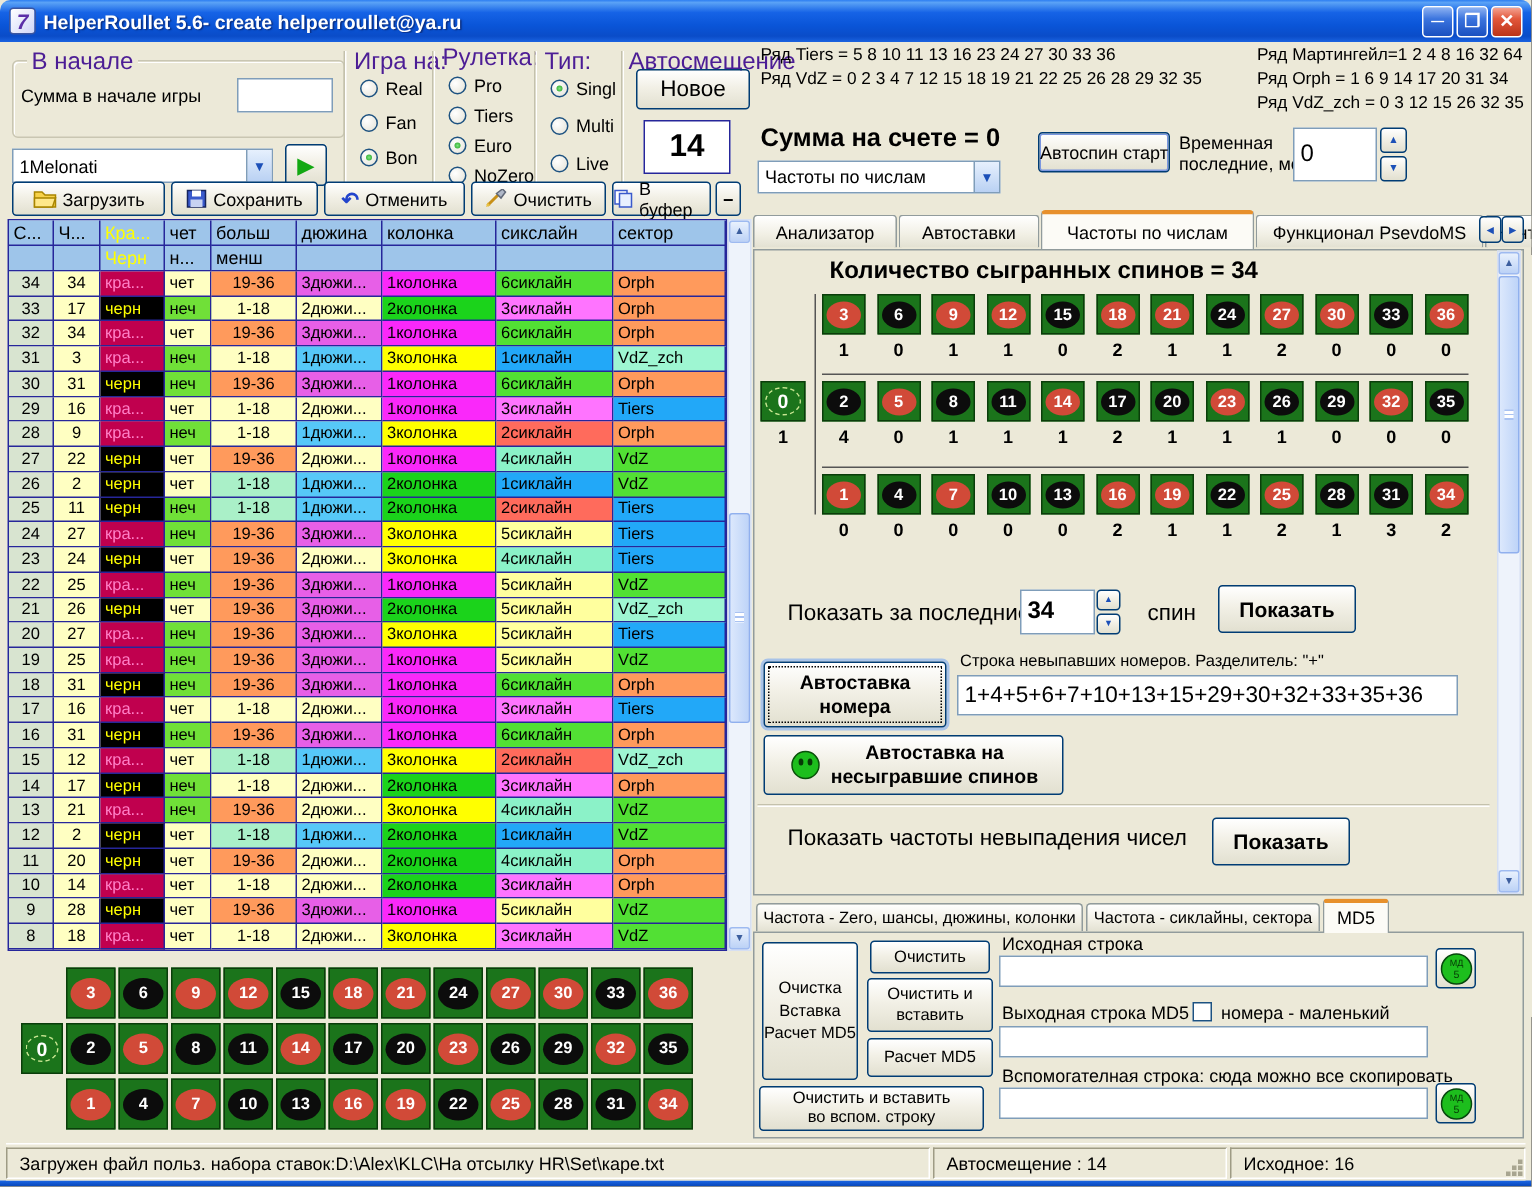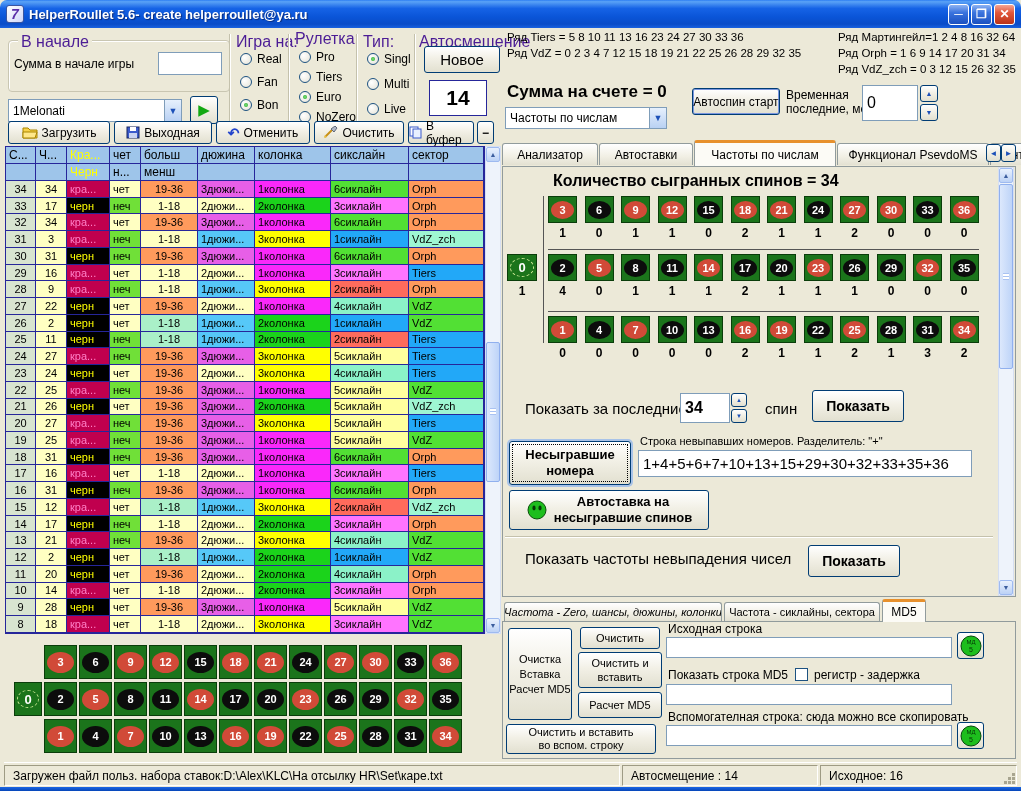--- a/index.html
+++ b/index.html
@@ -177,21 +177,21 @@
         <path d="M1 6h14l-2 6H1z" fill="#FFE88A" stroke="#A98500"></path>
       </svg>
     <span>Загрузить</span>
   </div>
   <div class="btn toolbtn" style="left:114px;top:121px;width:98px;height:23px;">
     <svg class="icon-svg" width="14" height="13">
         <rect x="1" y="1" width="12" height="11" fill="#3A5ACC" stroke="#16245E"></rect>
         <rect x="4" y="1" width="6" height="4" fill="#fff"></rect>
         <rect x="3" y="7" width="8" height="5" fill="#C8D2F2"></rect>
       </svg>
-    <span>Выходная</span>
+    <span>Сохранить</span>
   </div>
   <div class="btn toolbtn" style="left:216px;top:121px;width:94px;height:23px;">
     <span style="color:#2244CC;font-weight:bold;font-size:14px;line-height:10px;">↶</span>
     <span>Отменить</span>
   </div>
   <div class="btn toolbtn" style="left:314px;top:121px;width:90px;height:23px;">
     <svg class="icon-svg" width="15" height="13">
         <path d="M2 11 L9 4" stroke="#C89018" stroke-width="2"></path>
         <path d="M8 3 l3 3 l3-4 l-2-2 z" fill="#B0B8C8" stroke="#606878"></path>
         <path d="M1 12 l3-1 -2-2 z" fill="#E8C040"></path>
@@ -844,21 +844,21 @@
     </div>
 
   <span style="position:absolute;left:525px;top:400px;font-size:15px;">Показать за последние</span>
   <div class="input" style="left:680px;top:393px;width:50px;height:30px;font-weight:bold;font-size:16px;">34</div>
   <div class="btn" style="left:731px;top:393px;width:16px;height:14px;font-size:6px;color:#1C50B8;">▲</div>
   <div class="btn" style="left:731px;top:409px;width:16px;height:14px;font-size:6px;color:#1C50B8;">▼</div>
   <span style="position:absolute;left:765px;top:400px;font-size:15px;">спин</span>
   <div class="btn" style="left:812px;top:390px;width:92px;height:32px;font-weight:bold;font-size:14px;">Показать</div>
 
   <div class="btn focus-btn" style="left:509px;top:441px;width:122px;height:44px;flex-direction:column;font-weight:bold;font-size:13px;line-height:16px;">
-    <span>Несыгравшие</span>
+    <span>Автоставка</span>
       <span>номера</span>
   </div>
   <span class="small" style="position:absolute;left:640px;top:435px;">Строка невыпавших номеров. Разделитель: "+"</span>
   <div class="input" style="left:638px;top:450px;width:334px;height:27px;font-size:15px;">1+4+5+6+7+10+13+15+29+30+32+33+35+36</div>
 
   <div class="btn" style="left:509px;top:490px;width:200px;height:40px;font-weight:bold;font-size:13px;line-height:16px;">
     <svg class="icon-svg" style="margin-right:6px;" width="22" height="22">
         <circle cx="11" cy="11" r="9" fill="#1DBE1D" stroke="#0A500A"></circle>
         <ellipse cx="8" cy="9" rx="1.6" ry="2.4" fill="#063906"></ellipse>
         <ellipse cx="14" cy="9" rx="1.6" ry="2.4" fill="#063906"></ellipse>
@@ -870,21 +870,21 @@
   <span style="position:absolute;left:525px;top:550px;font-size:15px;">Показать частоты невыпадения чисел</span>
   <div class="btn" style="left:808px;top:545px;width:92px;height:32px;font-weight:bold;font-size:14px;">Показать</div>
 
   <div class="sb" style="left:998px;top:167px;height:429px;">
     <div class="arrow" style="top:0;">▲</div>
     <div class="thumb" style="top:16px;height:185px;"></div>
     <div class="arrow" style="bottom:0;">▼</div>
   </div>
 
   <div style="position:absolute;left:502px;top:599px;width:515px;height:23px;">
-    <div class="tab small" style="left:2px;width:218px;height:19px;font-style:italic;">Частота - Zero, шансы, дюжины, колонки</div>
+    <div class="tab small" style="left:2px;width:218px;height:19px;">Частота - Zero, шансы, дюжины, колонки</div>
     <div class="tab small" style="left:222px;width:156px;height:19px;">Частота - сиклайны, сектора</div>
     <div class="tab active small" style="left:380px;width:44px;height:23px;">MD5</div>
   </div>
   <div class="panel" style="left:502px;top:621px;width:514px;height:138px;"></div>
 
   <div class="btn" style="left:508px;top:628px;width:64px;height:92px;flex-direction:column;font-size:11px;line-height:15px;">
     <span>Очистка</span>
       <span>Вставка</span>
       <span>Расчет MD5</span>
   </div>
@@ -902,23 +902,23 @@
   <span style="position:absolute;left:668px;top:622px;">Исходная строка</span>
   <div class="input" style="left:666px;top:637px;width:286px;height:21px;"></div>
   <div class="btn" style="left:957px;top:632px;width:27px;height:27px;">
     <svg width="22" height="22">
         <circle cx="11" cy="11" r="10" fill="#1DBE1D" stroke="#06470D"></circle>
         <text x="11" y="9" text-anchor="middle" font-size="6" fill="#063906">МД</text>
         <text x="11" y="17" text-anchor="middle" font-size="7" fill="#063906">5</text>
       </svg>
   </div>
 
-  <span style="position:absolute;left:668px;top:668px;">Показать строка MD5</span>
+  <span style="position:absolute;left:668px;top:668px;">Выходная строка MD5</span>
   <span style="position:absolute;left:795px;top:668px;width:13px;height:13px;background:#fff;border:1px solid #1D5281;"></span>
-  <span style="position:absolute;left:814px;top:668px;">регистр  - задержка</span>
+  <span style="position:absolute;left:814px;top:668px;">номера  - маленький</span>
   <div class="input" style="left:666px;top:684px;width:286px;height:21px;"></div>
 
   <span style="position:absolute;left:668px;top:710px;">Вспомогателная строка: сюда можно все скопировать</span>
   <div class="input" style="left:666px;top:725px;width:286px;height:21px;"></div>
   <div class="btn" style="left:957px;top:722px;width:27px;height:27px;">
     <svg width="22" height="22">
         <circle cx="11" cy="11" r="10" fill="#1DBE1D" stroke="#06470D"></circle>
         <text x="11" y="9" text-anchor="middle" font-size="6" fill="#063906">МД</text>
         <text x="11" y="17" text-anchor="middle" font-size="7" fill="#063906">5</text>
       </svg>

